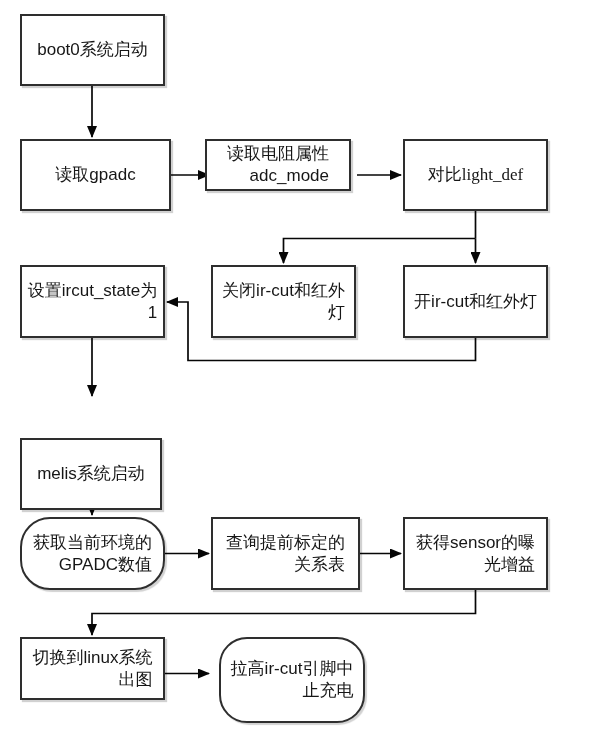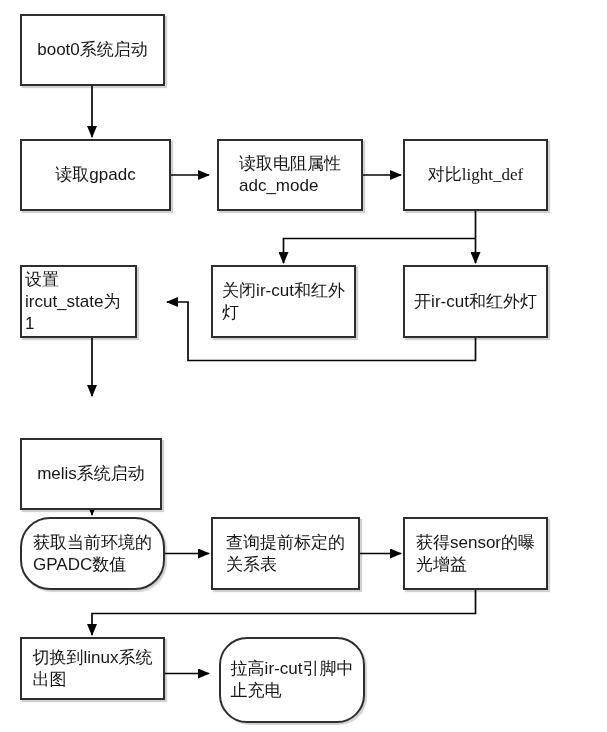--- a/index.html
+++ b/index.html
@@ -19,21 +19,21 @@
   }
   .node {
     position: absolute;
     box-sizing: border-box;
     background: #ffffff;
     border: 2px solid #2e2e2e;
     box-shadow: 2px 2px 1px rgba(0,0,0,0.18);
     display: flex;
     align-items: center;
     justify-content: center;
-    text-align: left;
+    text-align: right;
     padding: 2px 3px;
   }
   .node .label {
     white-space: pre-line;
     font-size: 17px;
     line-height: 22px;
     color: #161616;
   }
   .edge { stroke: #060606; stroke-width: 1.7; fill: none; }
 </style>
@@ -62,28 +62,28 @@
     <path class="edge" d="M475.5,590 V613.5 H92 V635" marker-end="url(#arrow)"></path>
     <path class="edge" d="M165,673.5 H209" marker-end="url(#arrow)"></path>
   </svg>
 
   <div class="node" style="left:20px;  top:14px;  width:145px; height:72px;">
     <span class="label">boot0系统启动</span>
   </div>
   <div class="node" style="left:20px;  top:139px; width:151px; height:72px;">
     <span class="label">读取gpadc</span>
   </div>
-  <div class="node" style="left:217px; top:139px; width:146px; height:72px;">
+  <div class="node" style="left:205px; top:139px; width:146px; height:52px;">
     <span class="label">读取电阻属性
 adc_mode</span>
   </div>
   <div class="node" style="left:403px; top:139px; width:145px; height:72px;font-family:Liberation Serif, serif;">
     <span class="label">对比light_def</span>
   </div>
-  <div class="node" style="left:20px;  top:265px; width:117px; height:73px;">
+  <div class="node" style="left:20px;  top:265px; width:145px; height:73px;">
     <span class="label">设置ircut_state为
 1</span>
   </div>
   <div class="node" style="left:211px; top:265px; width:145px; height:73px;">
     <span class="label">关闭ir-cut和红外
 灯</span>
   </div>
   <div class="node" style="left:403px; top:265px; width:145px; height:73px;">
     <span class="label">开ir-cut和红外灯</span>
   </div>

